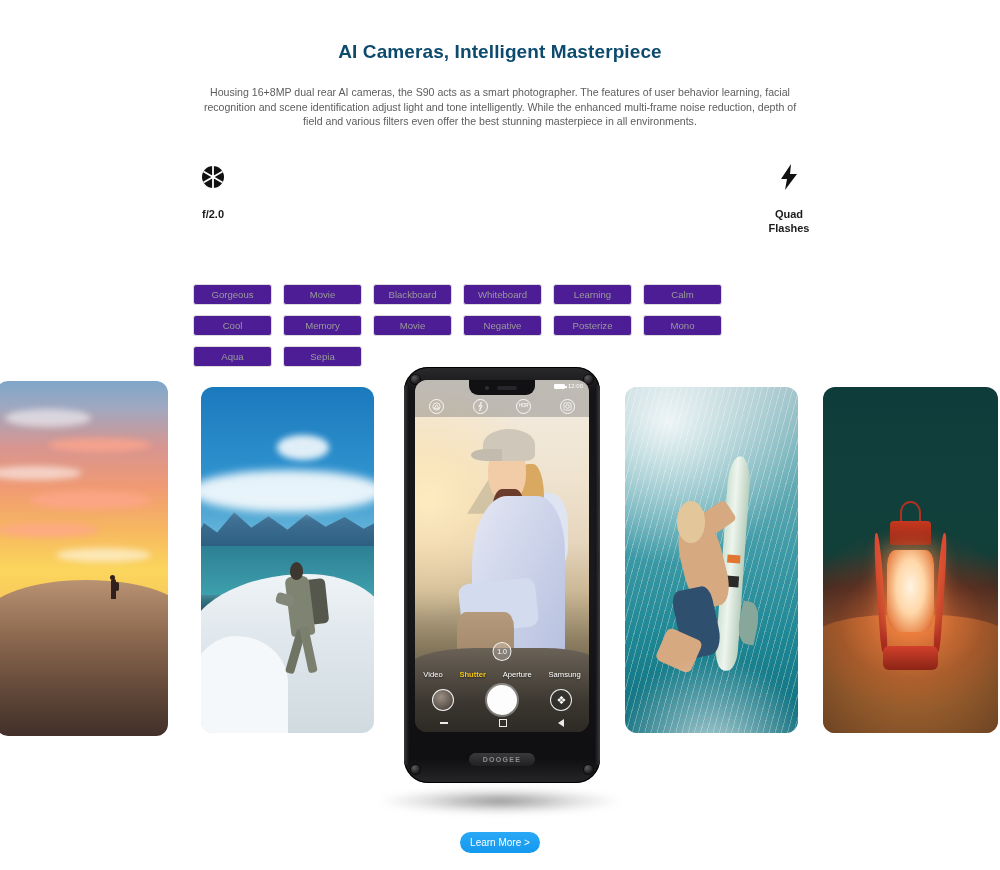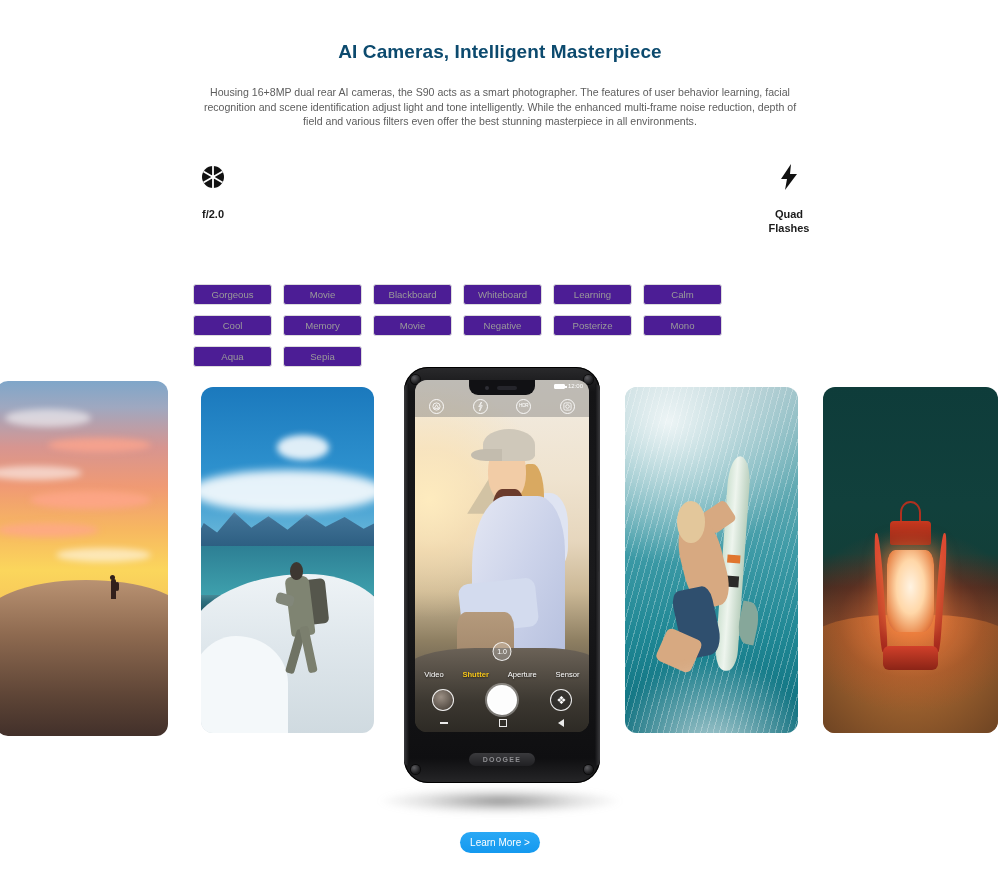--- a/index.html
+++ b/index.html
@@ -644,21 +644,21 @@
           </svg>
         </div>
       </div>
 
       <div class="zoom-pill">1.0</div>
 
       <div class="modes">
         <span>Video</span>
         <span class="active">Shutter</span>
         <span>Aperture</span>
-        <span>Sensor</span>
+        <span>Samsung</span>
       </div>
 
       <div class="cam-bottom">
         <div class="thumb-btn"></div>
         <div class="shutter-btn"></div>
         <div class="filter-btn">❖</div>
       </div>
 
       <div class="navbar">
         <div class="nav-recents"></div>

